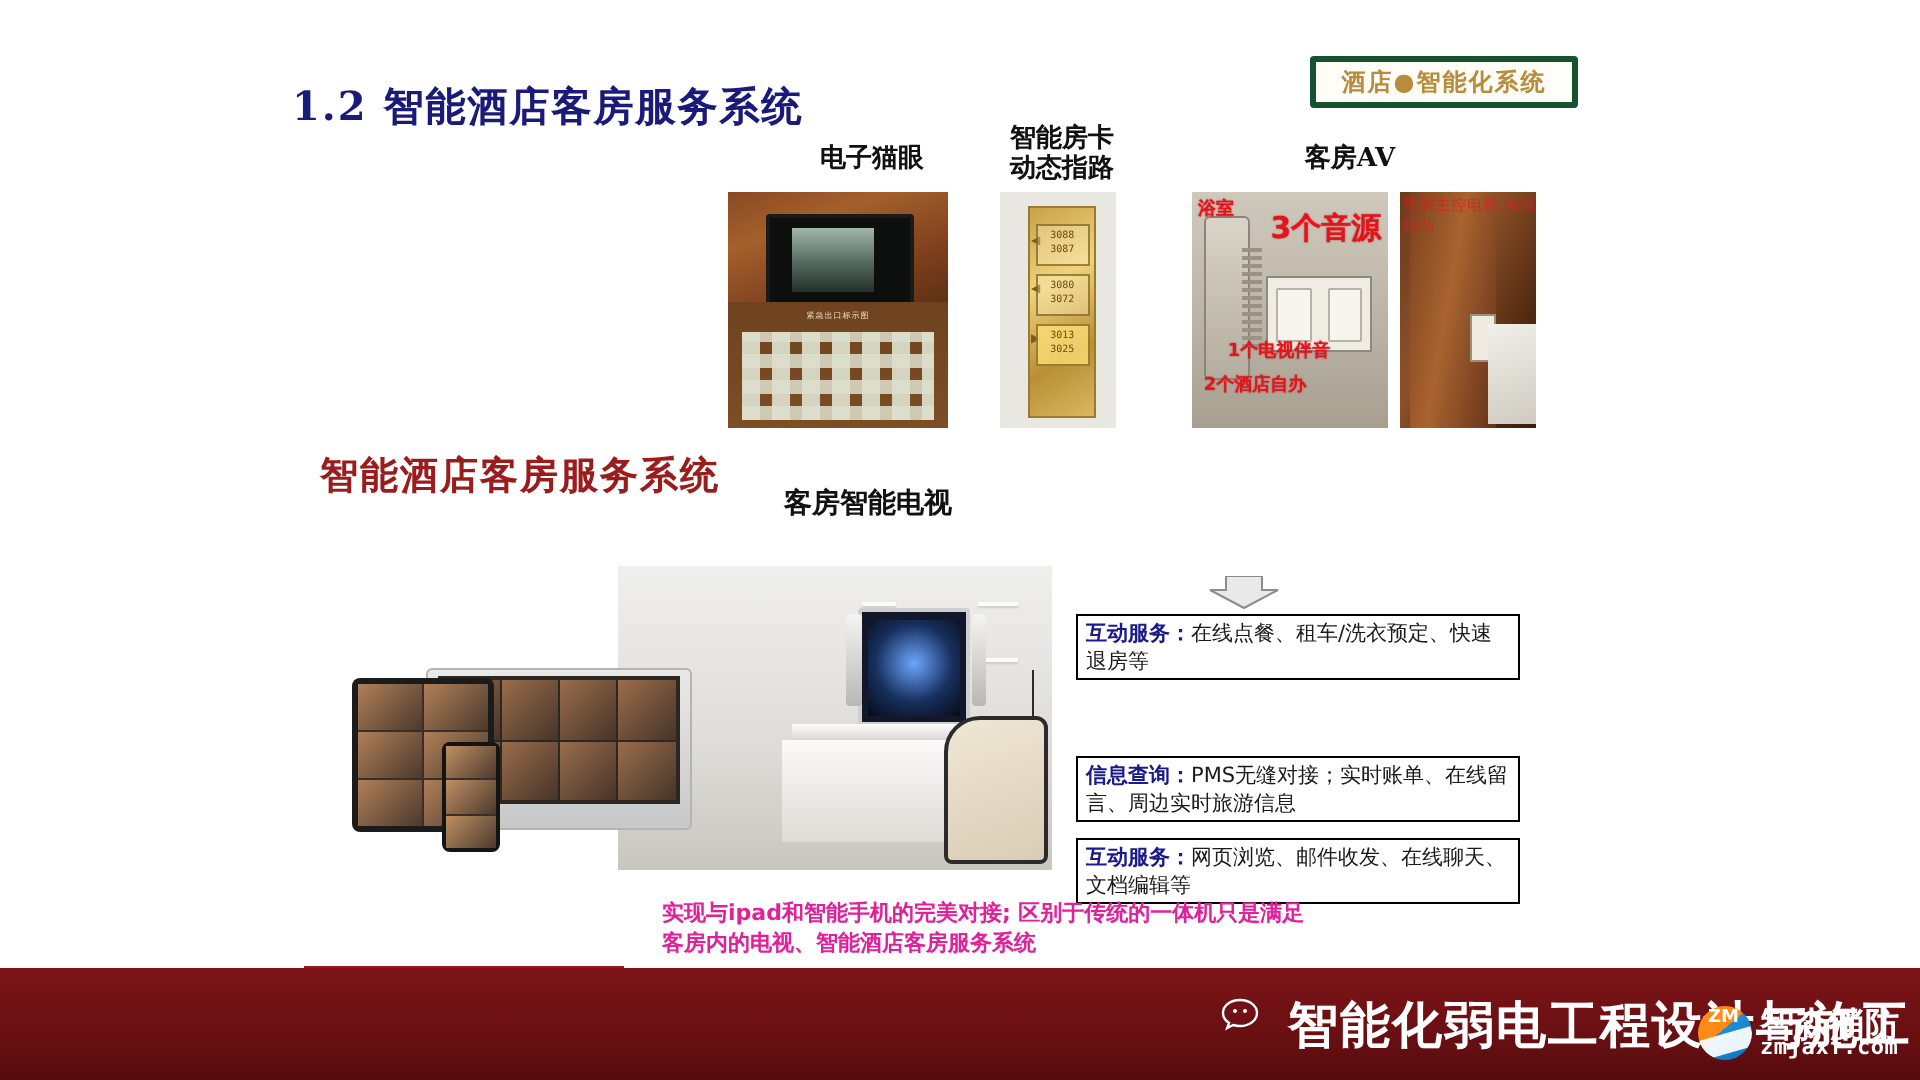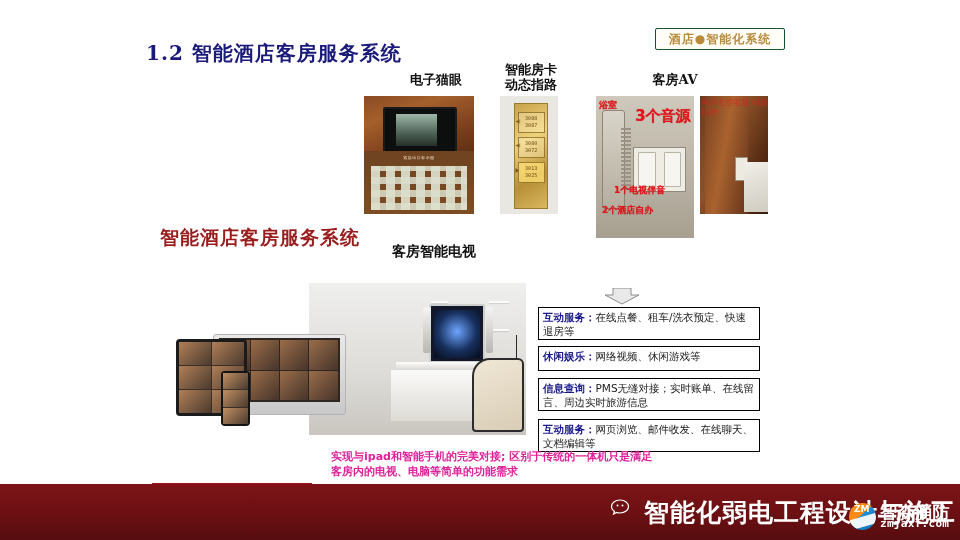--- a/index.html
+++ b/index.html
@@ -6,21 +6,21 @@
   body{
     width:960px;height:540px;overflow:hidden;position:relative;
     background:#ffffff;
     font-family:"Liberation Sans","DejaVu Sans",sans-serif;
   }
   .slide{position:absolute;inset:0;background:#fff;}
 
   
   .hdr-badge{
     position:absolute;left:655px;top:28px;width:128px;height:20px;
-    border:1px solid #14532d;border-radius:2px;background:#fffdf7;
+    border:3px solid #14532d;border-radius:2px;background:#fffdf7;
     display:flex;align-items:center;justify-content:center;
     color:#b98c3c;font-weight:bold;font-size:12px;letter-spacing:1px;
     font-family:"DejaVu Sans",sans-serif;
   }
 
   
   .title12{
     position:absolute;left:146px;top:40px;
     font-size:20px;font-weight:bold;color:#1a1a7a;
     font-family:"DejaVu Serif","Liberation Serif",serif;
@@ -70,21 +70,21 @@
     border:1px solid #9c7a2c;}
   .ph2 .row{position:absolute;left:8%;width:84%;height:20%;
     border:1px solid rgba(120,90,20,.7);background:rgba(255,244,200,.35);
     font-size:5px;color:#6b4a10;text-align:center;line-height:7px;padding-top:2px;
     box-sizing:border-box;font-family:"DejaVu Sans Mono",monospace;}
   .ph2 .r1{top:8%;} .ph2 .r2{top:32%;} .ph2 .r3{top:56%;background:rgba(255,225,120,.75);}
   .ph2 .arrow{position:absolute;left:2%;font-size:6px;color:#7a5a18;}
   .ph2 .a1{top:12%;} .ph2 .a2{top:36%;} .ph2 .a3{top:60%;}
 
   
-  .ph3{left:596px;top:96px;width:98px;height:142px;
+  .ph3{left:596px;top:96px;width:98px;height:118px;
     background:linear-gradient(180deg,#cfc9bd,#b9b2a4 60%,#a79f90);text-align:right;}
   .ph3 .phone{position:absolute;left:6%;top:10%;width:22%;height:68%;
     background:linear-gradient(180deg,#d9d4c9,#b5ae9f);border:1px solid #8d8678;border-radius:3px;}
   .ph3 .cord{position:absolute;left:26%;top:22%;width:10%;height:44%;
     background:repeating-linear-gradient(0deg,#9a9384 0 2px,transparent 2px 4px);}
   .ph3 .plate{position:absolute;left:38%;top:36%;width:52%;height:30%;
     background:#efece4;border:1px solid #8f8a7e;display:flex;}
   .ph3 .plate i{flex:1;margin:8%;background:#f7f5ef;border:1px solid #b9b3a5;border-radius:1px;}
   .ph3 .ann{position:absolute;color:#e8131a;font-weight:bold;
     font-family:"DejaVu Sans",sans-serif;text-shadow:0 0 1px rgba(160,0,0,.6);}
@@ -321,34 +321,31 @@
       <div class="phn">
         <div class="phn-s">
             <i></i>
             <i></i>
             <i></i>
           </div>
       </div>
     </div>
   </div>
 
-  <div class="mag-cap">实现与ipad和智能手机的完美对接; 区别于传统的一体机只是满足客房内的电视、电脑等简单的功能需求</div>
+  <div class="mag-cap">实现与ipad和智能手机的完美对接; 区别于传统的一体机只是满足客房内的电视、智能酒店客房服务系统</div>
 
 
   <div class="arrow-down">
     <svg viewBox="0 0 36 17" width="36" height="17">
       <polygon points="9,0 27,0 27,7 35,7 18,16 1,7 9,7" fill="#e9e9e9" stroke="#8c8c8c" stroke-width="1"></polygon>
     </svg>
   </div>
 
   <div class="fbox b3">
     <b>互动服务：</b><span>在线点餐、租车/洗衣预定、快速退房等</span>
-  </div>
-  <div class="fbox b4">
-    <b>休闲娱乐：</b><span>网络视频、休闲游戏等</span>
   </div>
   <div class="fbox b5">
     <b>信息查询：</b><span>PMS无缝对接；实时账单、在线留言、周边实时旅游信息</span>
   </div>
   <div class="fbox b6">
     <b>互动服务：</b><span>网页浏览、邮件收发、在线聊天、文档编辑等</span>
   </div>
 
   <div class="divbar"></div>
   <div class="divline"></div>

